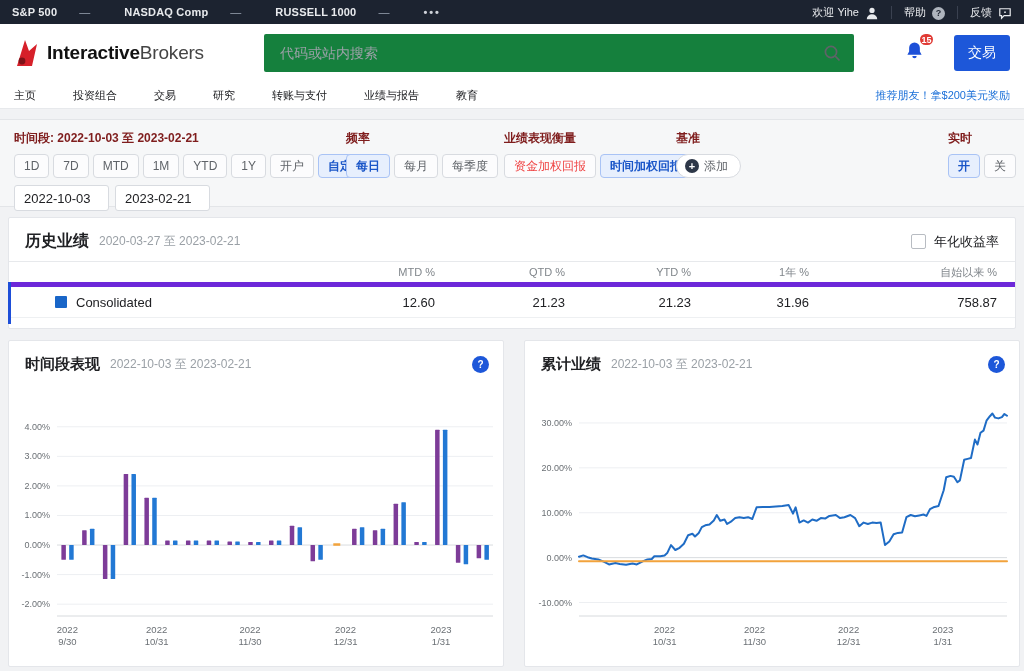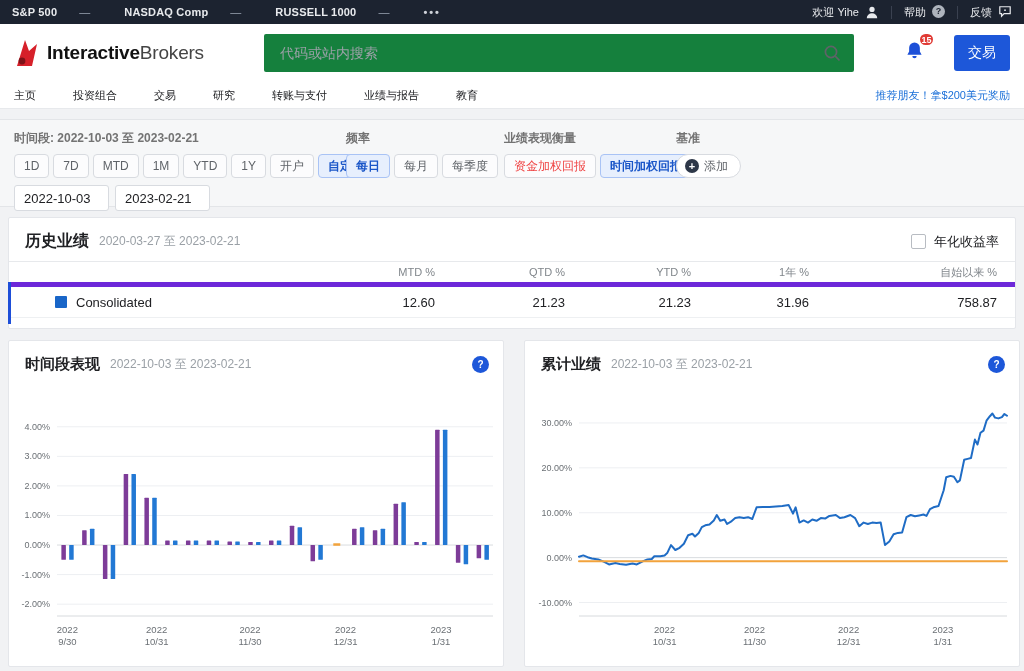--- a/index.html
+++ b/index.html
@@ -7,21 +7,21 @@
     font-family:"Liberation Sans", sans-serif; color:#202124; }
 
   
   .topbar { height:24px; background:#1c2330; display:flex; align-items:center;
     justify-content:space-between; padding:0 12px; font-size:11px; color:#e8eaed; }
   .tb-left, .tb-right { display:flex; align-items:center; }
   .tb-item { display:flex; align-items:center; margin-right:34px; cursor:pointer; }
   .tb-name { font-weight:bold; letter-spacing:.2px; }
   .tb-val { color:#9aa3b2; margin-left:22px; }
   .tb-more { color:#cfd3da; letter-spacing:2px; font-weight:bold; cursor:pointer; }
-  .tb-right .seg { display:flex; align-items:flex-start; cursor:pointer; }
+  .tb-right .seg { display:flex; align-items:flex-end; cursor:pointer; }
   .tb-sep { width:1px; height:13px; background:#3a4150; margin:0 12px; }
   .tb-ico { margin-left:6px; display:flex; align-items:center; }
   .qmark { width:13px; height:13px; border-radius:50%; background:#aeb4bd; color:#1c2330;
     font-size:9px; font-weight:bold; display:flex; align-items:center; justify-content:center; }
 
   
   .header { height:58px; background:#fff; display:flex; align-items:center; padding:0 14px; }
   .brand { display:flex; align-items:center; cursor:pointer; }
   .brand-text { font-size:19px; margin-left:7px; letter-spacing:-0.2px; }
   .brand-text b { color:#111; } .brand-text span { color:#444; }
@@ -43,21 +43,21 @@
     align-items:center; padding:0 14px; font-size:11px; }
   .nav-item { margin-right:37px; cursor:pointer; color:#202124; }
   .promo { margin-left:auto; color:#1a6fd8; cursor:pointer; }
 
   
   .filters { margin-top:10px; background:#f6f7f8; border-top:1px solid #e3e5e8;
     border-bottom:1px solid #e3e5e8; height:88px; display:flex; padding:10px 14px 0 14px; }
   .fcol { }
   .fcol1 { width:332px; } .fcol2 { width:158px; } .fcol3 { width:172px; } .fcol4 { flex:1; }
   .fcol5 { width:62px; }
-  .flabel { font-size:12px; font-weight:bold; color:#737373; margin-bottom:7px; white-space:nowrap; }
+  .flabel { font-size:12px; font-weight:bold; color:#7f1d1d; margin-bottom:7px; white-space:nowrap; }
   .flabel .fval { font-weight:bold; }
   .pillrow { display:flex; align-items:center;border-radius:7px; }
   .pill { display:inline-flex; align-items:center; justify-content:center; height:24px;
     padding:0 9px; border:1px solid #d8dbe0; border-radius:4px; background:#fcfcfd;
     color:#5f6368; font-size:12px; margin-right:4px; cursor:pointer; white-space:nowrap; }
   .pill.sel { background:#e7effd; border-color:#a9c3f5; color:#1a56c8; font-weight:bold; }
   .pill.muted { color:#ef4444; }
   .pill.round { border-radius:14px; background:#fff; padding:0 12px 0 8px; }
   .addicon { width:14px; height:14px; border-radius:50%; background:#2d3748; color:#fff;
     font-size:11px; font-weight:bold; display:flex; align-items:center; justify-content:center;
@@ -224,20 +224,27 @@
       <span class="pill sel">时间加权回报</span>
     </div>
   </div>
   <div class="fcol fcol4">
     <div class="flabel">基准</div>
     <div class="pillrow">
       <span class="pill round">
         <span class="addicon">+</span>
         <span>添加</span>
       </span>
+    </div>
+  </div>
+  <div class="fcol fcol5">
+    <div class="flabel">实时</div>
+    <div class="pillrow">
+      <span class="pill sel">开</span>
+      <span class="pill">关</span>
     </div>
   </div>
 </div>
 
 <div class="panel history">
   <div class="row-accent"></div>
   <div class="phead">
     <span class="ptitle">历史业绩</span>
     <span class="prange">2020-03-27 至 2023-02-21</span>
     <span class="annualized">

